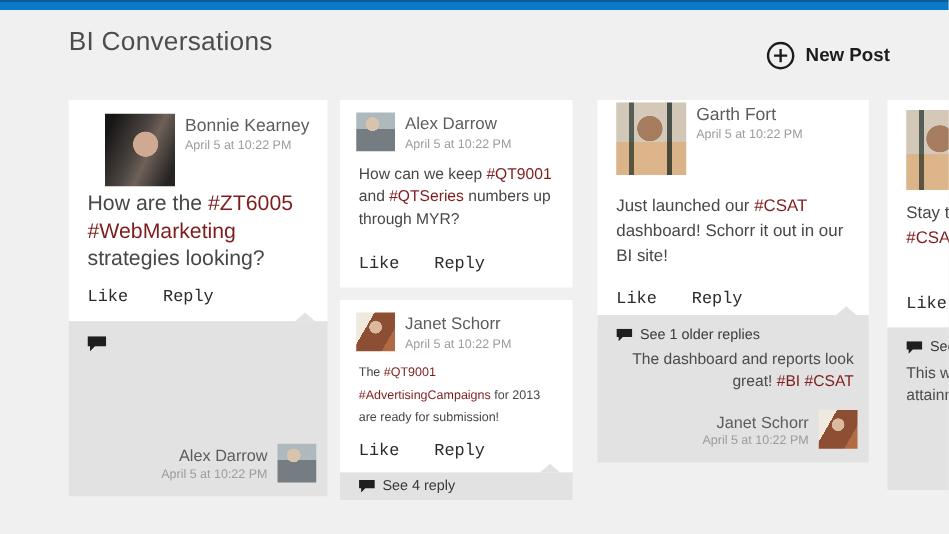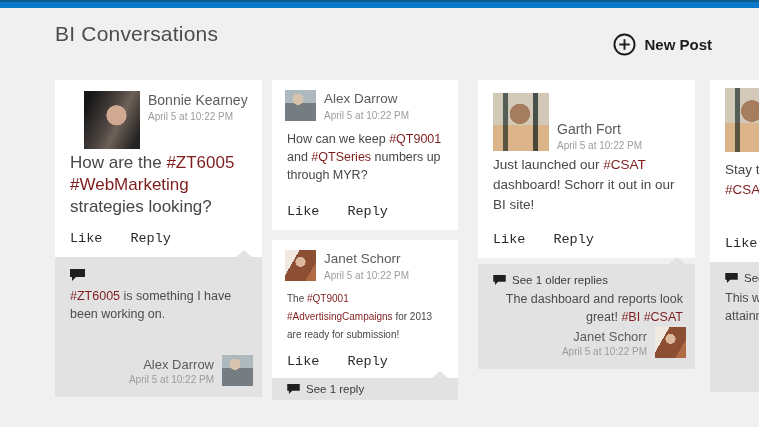--- a/index.html
+++ b/index.html
@@ -93,21 +93,20 @@
       <span class="action">Reply</span>
     </div>
   </div>
   <div class="replies" style="top:177px;height:140px;">
     <div class="notch"></div>
     <div class="bubble-row">
       <svg width="15" height="12" viewBox="0 0 15 12">
           <path d="M0 0h15v8H6L2 12V8H0z" fill="#1f1f1f"></path>
         </svg>
     </div>
-    <div class="rbody" style="top:30px;"><span class="hashtag">#ZT6005</span><span> is something I have been working on.</span></div>
     <div class="rauthor">
       <div class="rwho">
         <div class="rname">Alex Darrow</div>
         <div class="rtime">April 5 at 10:22 PM</div>
       </div>
       <div class="avatar-sm av-alex"></div>
     </div>
   </div>
 </div>
 
@@ -140,41 +139,41 @@
       <span class="action">Like</span>
       <span class="action">Reply</span>
     </div>
   </div>
   <div class="replies" style="top:298px;height:22px;">
     <div class="notch"></div>
     <div class="bubble-row" style="top:5px;">
       <svg width="13" height="10" viewBox="0 0 15 12">
           <path d="M0 0h15v8H6L2 12V8H0z" fill="#1f1f1f"></path>
         </svg>
-      <span class="see-label">See 1 reply</span>
+      <span class="see-label">See 4 reply</span>
     </div>
   </div>
 </div>
 
 <div class="group" style="left:478px;width:217px;height:316px;">
   <div class="card" style="top:0;height:178px;">
-    <div class="post-head" style="left:15px;top:13px;align-items:flex-end;">
+    <div class="post-head" style="left:15px;top:2px;">
       <div class="avatar-lg av-garth"></div>
       <div class="who">
         <div class="pname">Garth Fort</div>
         <div class="ptime">April 5 at 10:22 PM</div>
       </div>
     </div>
     <div class="pbody" style="top:75px;"><span>Just launched our </span><span class="hashtag">#CSAT</span><span> dashboard! Schorr it out in our BI site!</span></div>
     <div class="pactions">
       <span class="action">Like</span>
       <span class="action">Reply</span>
     </div>
   </div>
-  <div class="replies" style="top:184px;height:105px;">
+  <div class="replies" style="top:172px;height:118px;">
     <div class="notch"></div>
     <div class="bubble-row" style="top:10px;">
       <svg width="13" height="10" viewBox="0 0 15 12">
           <path d="M0 0h15v8H6L2 12V8H0z" fill="#1f1f1f"></path>
         </svg>
       <span class="see-label">See 1 older replies</span>
     </div>
     <div class="rbody" style="top:26px;text-align:right;"><span>The dashboard and reports look great! </span><span class="hashtag">#BI</span><span> </span><span class="hashtag">#CSAT</span></div>
     <div class="rauthor">
       <div class="rwho">

